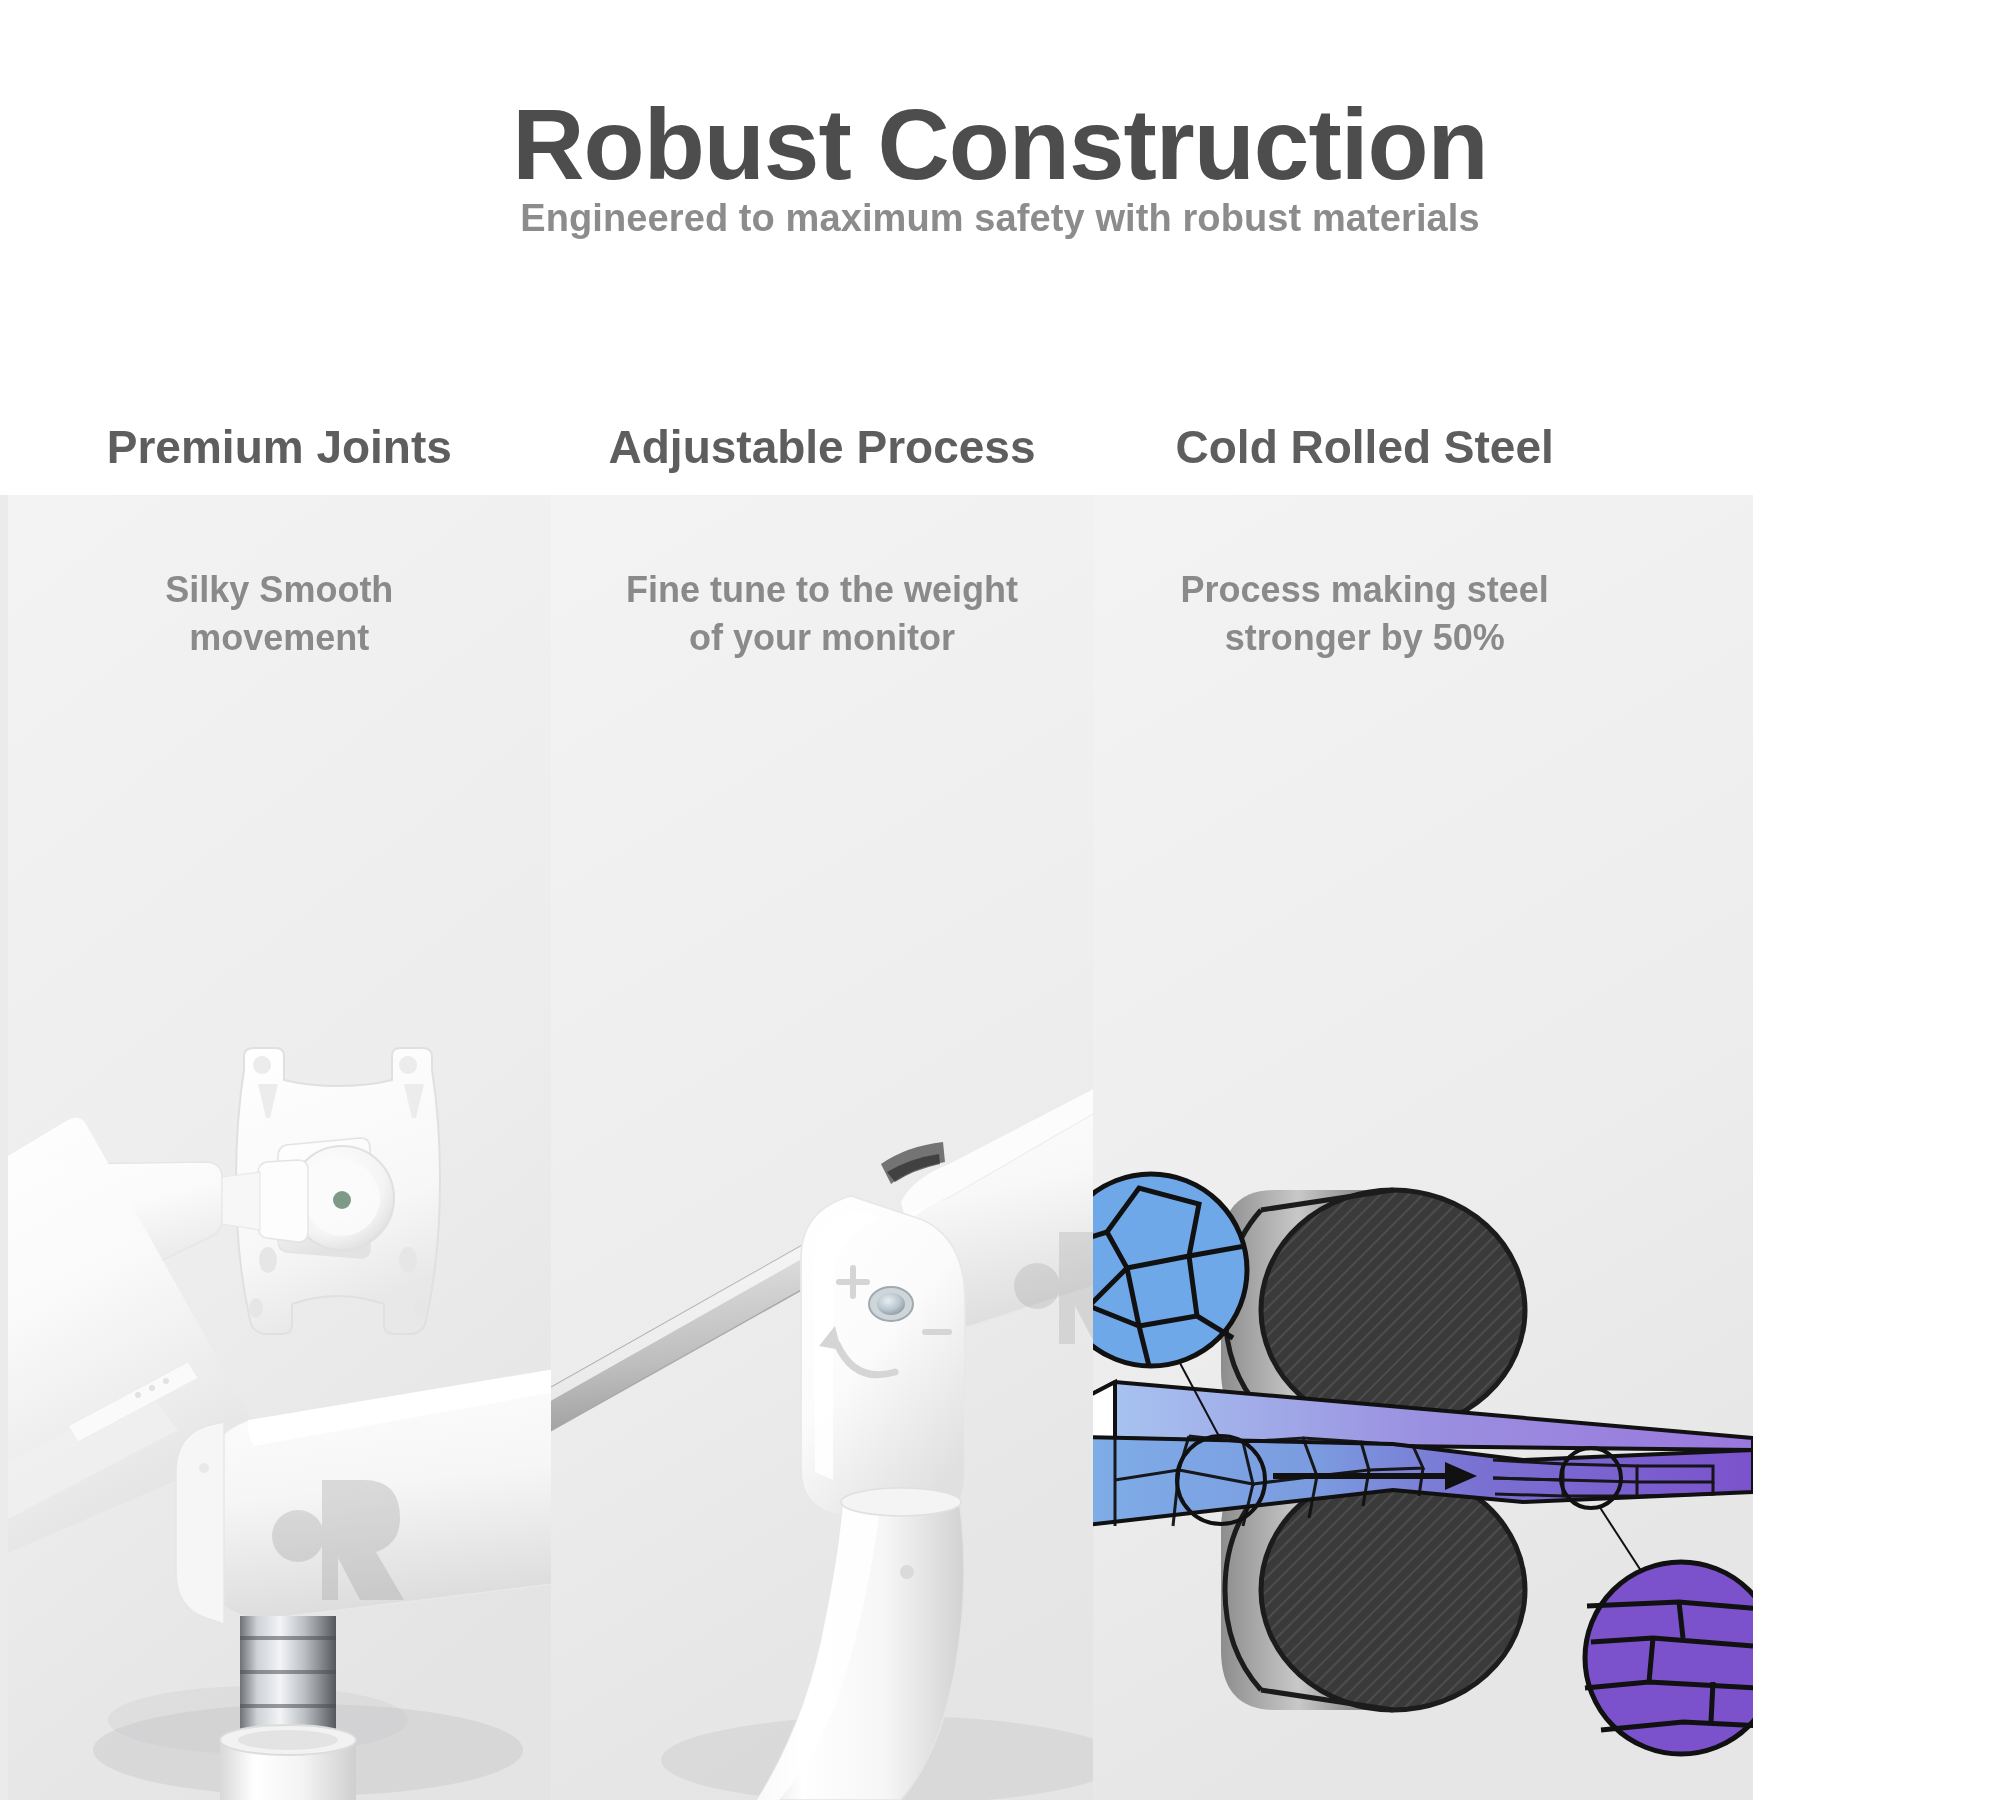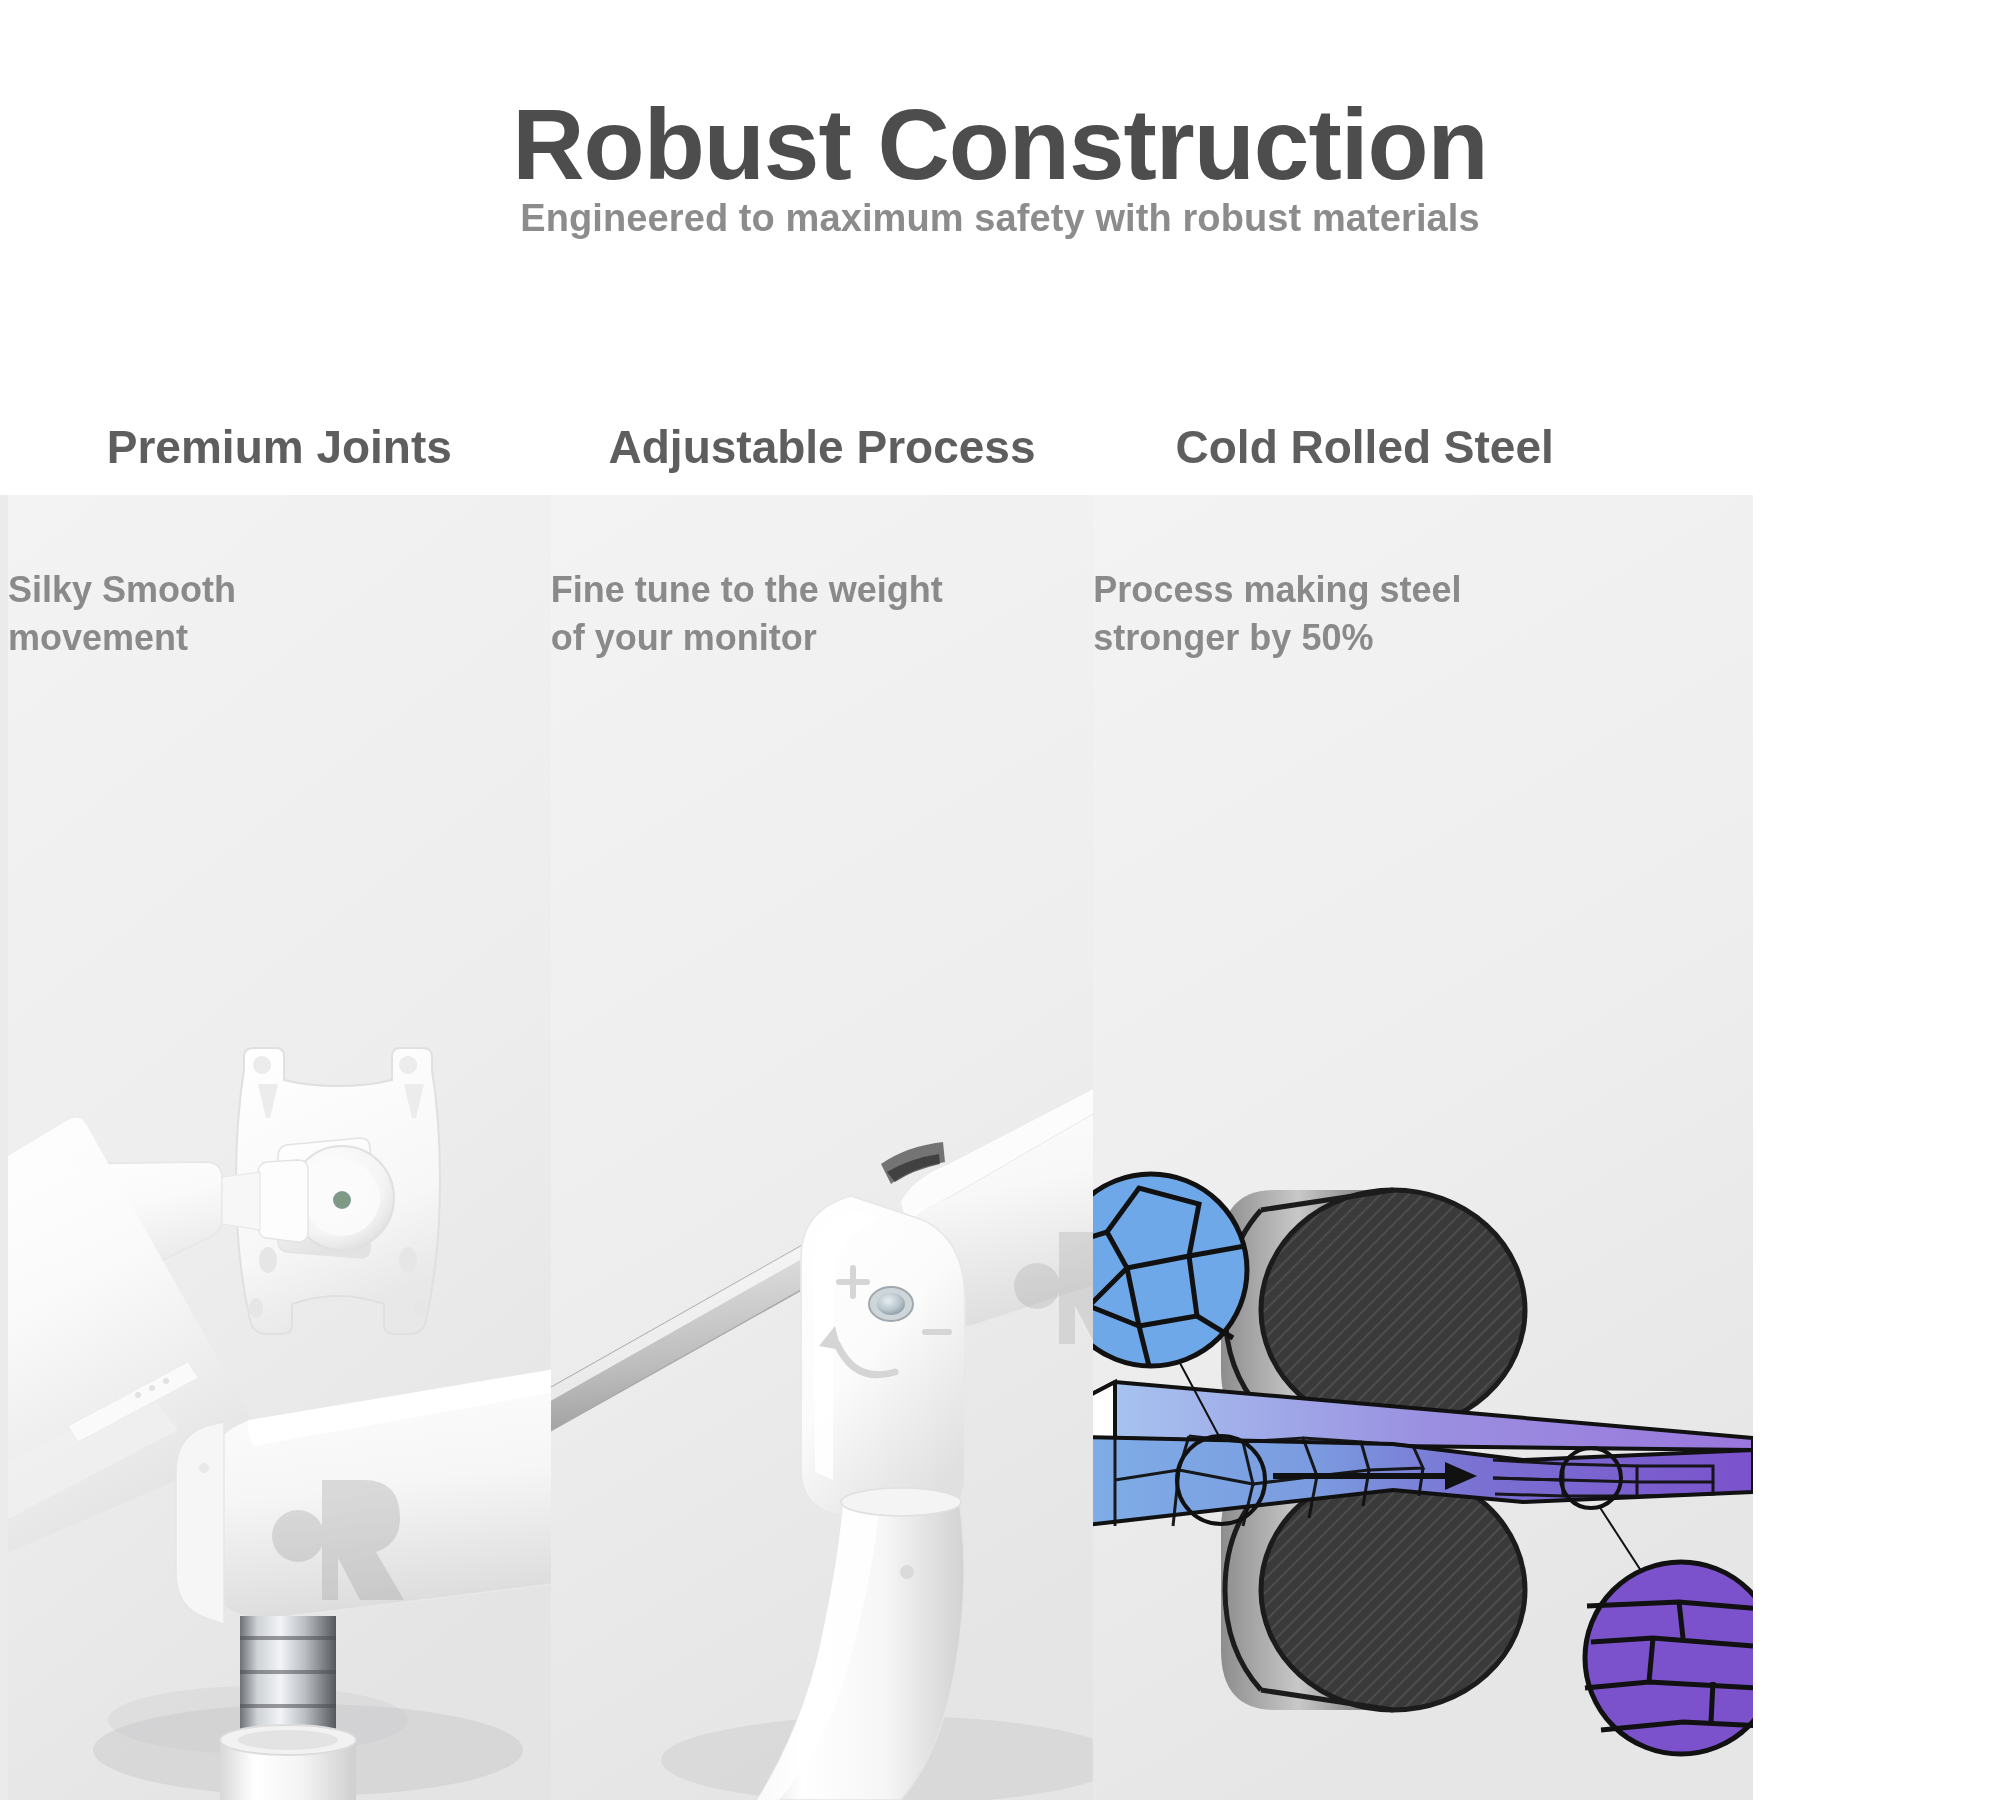--- a/index.html
+++ b/index.html
@@ -61,21 +61,21 @@
     background:#ebebeb;
     border-radius:44px 44px 0 0;
     overflow:hidden;
   }
   .card-col.col-1 .card-panel { border-radius:0 44px 0 0; margin-left:-8px; width:calc(100% + 8px); }
   .card-col.col-3 .card-panel { border-radius:44px 0 0 0; width:calc(100% + 8px); }
   .card-body-text {
     position:absolute;
     top:146px;
     left:0; width:100%;
-    text-align:left;
+    text-align:center;
     font-size:36px;
     font-weight:bold;
     line-height:1.33;
     color:#8a8a8a;
     z-index:6;
     white-space:pre-line;
   }
 
   
   .art { position:absolute; inset:0; z-index:4; pointer-events:none; }

